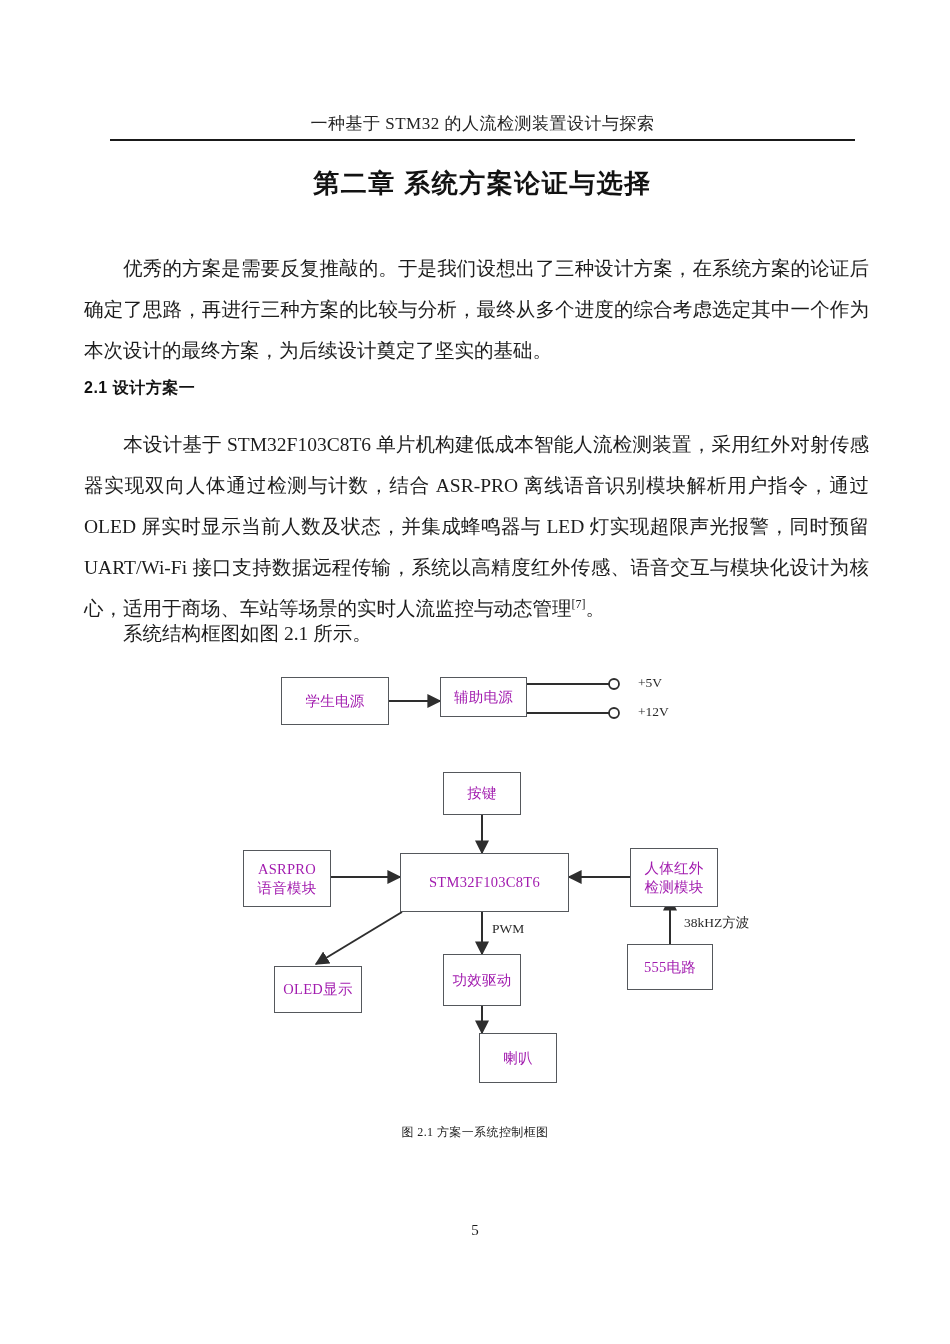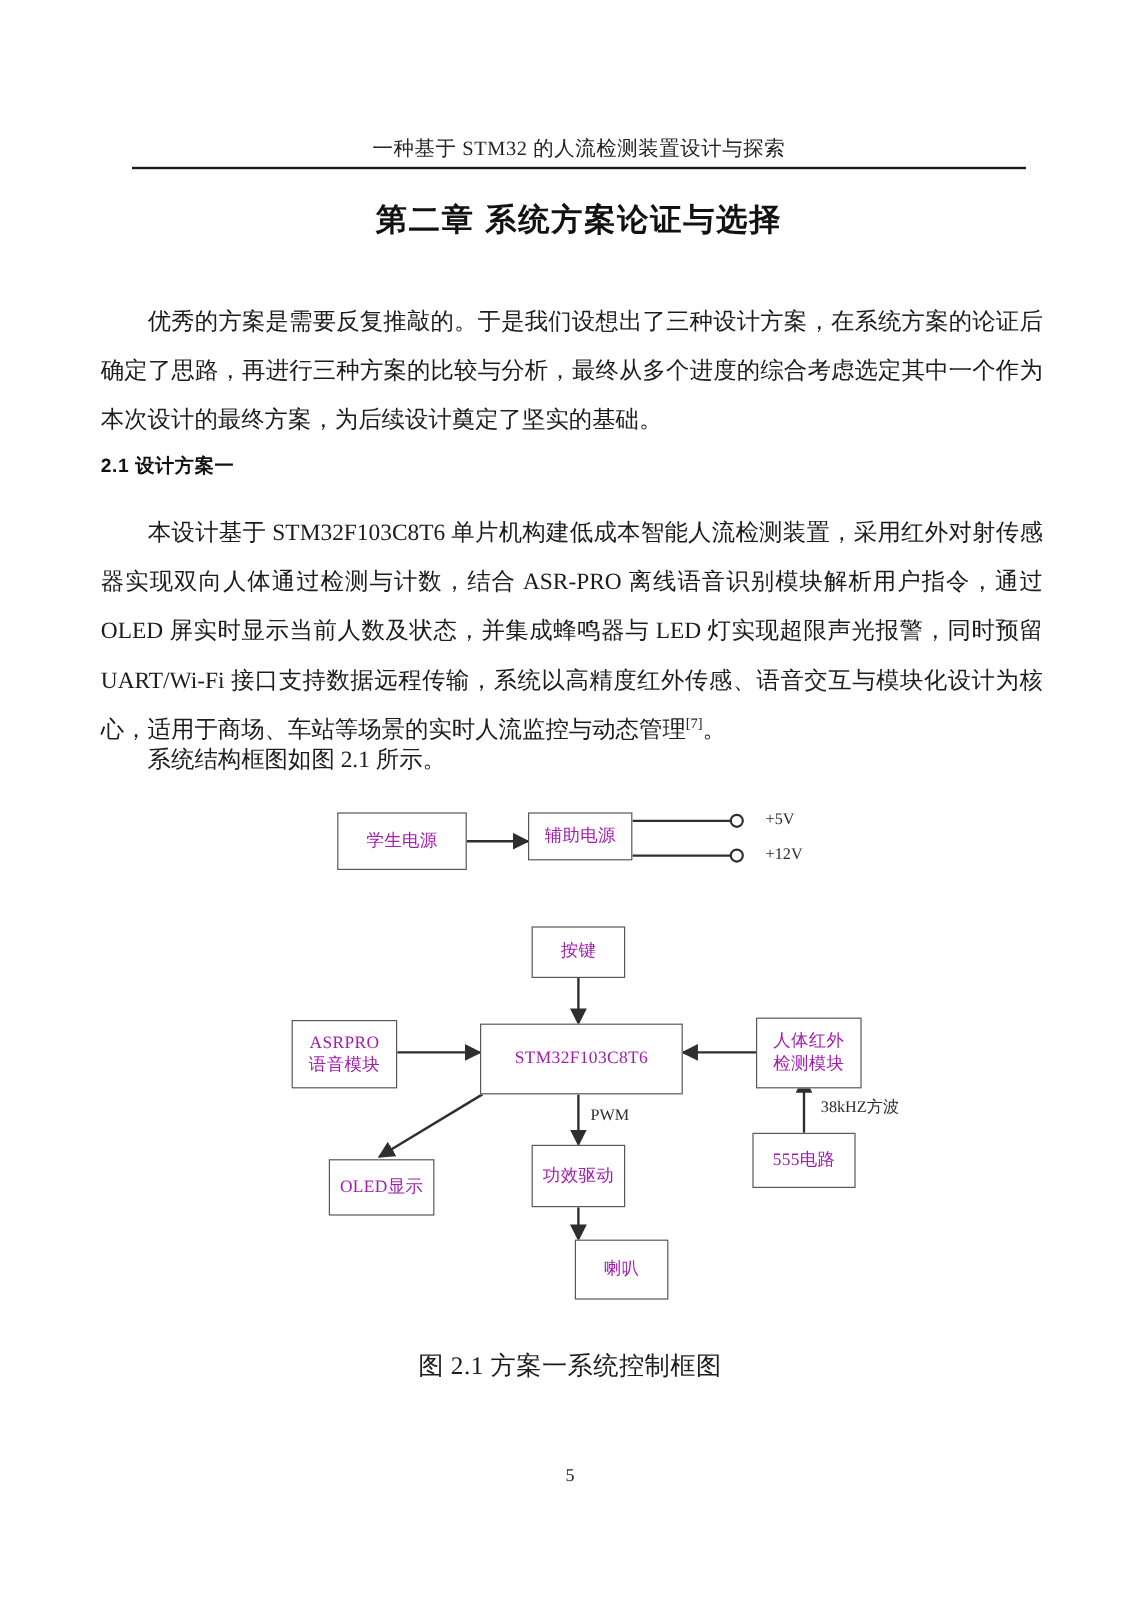--- a/index.html
+++ b/index.html
@@ -122,21 +122,21 @@
     overflow: visible;
   }
 
   
   .figure-caption {
     position: absolute;
     left: 0;
     top: 1124px;
     width: 950px;
     text-align: center;
-    font-size: 21px;
+    font-size: 12px;
     color: #1c1c1c;
     letter-spacing: 0.4px;
   }
 
   
   .page-number {
     position: absolute;
     left: 0;
     top: 1222px;
     width: 950px;

